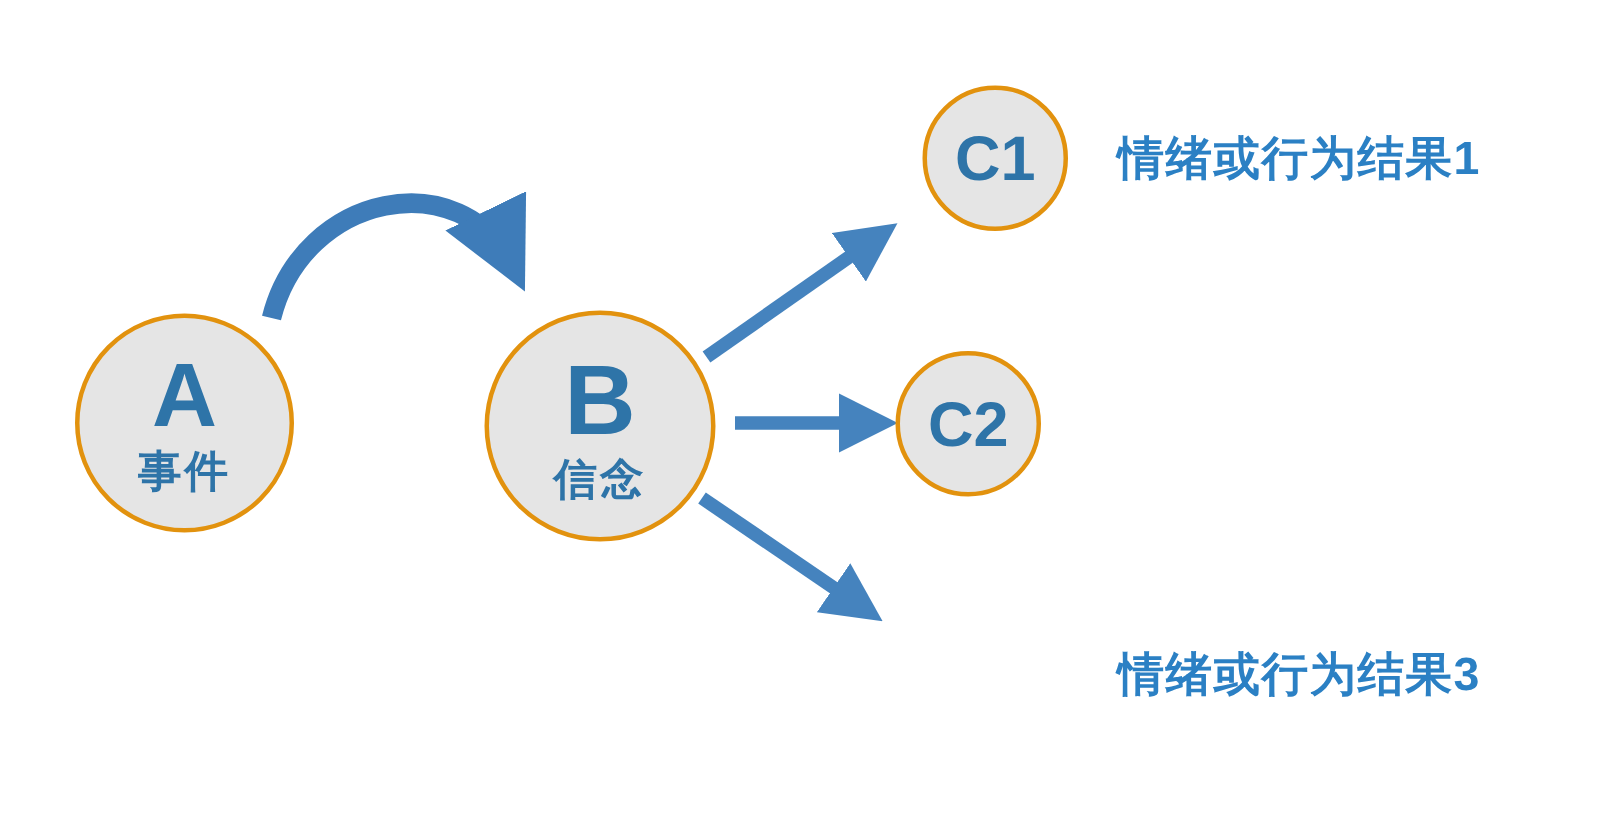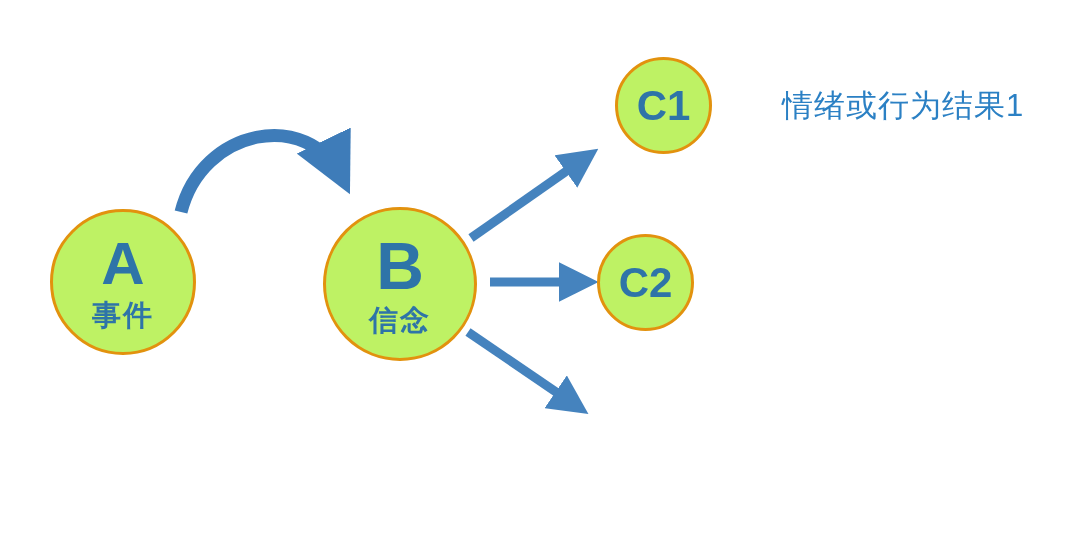--- a/index.html
+++ b/index.html
@@ -3,38 +3,38 @@
 <meta charset="utf-8">
 <style>
   html,body{margin:0;padding:0;background:#ffffff;}
   body{font-family:"Liberation Sans","DejaVu Sans",sans-serif;}
   .stage{
     position:relative;width:1080px;height:559px;background:#ffffff;overflow:hidden;
   }
   .arrow-layer{position:absolute;left:0;top:0;width:1080px;height:559px;z-index:1;}
   .node{
     position:absolute;z-index:2;border-radius:50%;
-    background:#bef264;border:3px solid #E2920E;box-sizing:border-box;
+    background:#e5e5e5;border:3px solid #E2920E;box-sizing:border-box;
     display:flex;flex-direction:column;align-items:center;justify-content:center;
     color:#2E74A8;font-weight:bold;line-height:1;
   }
   .node-a{left:50px;top:209px;width:146px;height:146px;}
   .node-b{left:323px;top:207px;width:154px;height:154px;}
   .node-c{width:97px;height:97px;}
   .node-c1{left:615px;top:57px;}
   .node-c2{left:597px;top:234px;}
   .node-c3{left:615px;top:401px;}
   .node-a .letter{font-size:60px;}
   .node-b .letter{font-size:66px;}
   .node-c .letter{font-size:42px;}
   .node .sub{font-size:29px;margin-top:7px;letter-spacing:2px;}
   .result-label{
     position:absolute;left:745px;height:97px;z-index:2;
     display:flex;align-items:center;
-    color:#2B80C4;font-size:31px;font-weight:normal;letter-spacing:1px;white-space:nowrap;margin-left:37px;
+    color:#2B80C4;font-size:31px;font-weight:bold;letter-spacing:1px;white-space:nowrap;
   }
   .result-1{top:57px;}
   .result-2{top:234px;}
   .result-3{top:401px;}
   .watermark{
     position:absolute;right:12px;bottom:6px;z-index:3;
     color:#ffffff;font-size:28px;font-weight:bold;letter-spacing:1px;
     text-shadow:2px 2px 1px #4d4d4d, -1px -1px 0 #5a5a5a;
     white-space:nowrap;
   }
@@ -70,15 +70,16 @@
   </div>
 
   <div class="node node-c node-c1">
     <span class="letter">C1</span>
   </div>
   <div class="node node-c node-c2">
     <span class="letter">C2</span>
   </div>
 
   <div class="result-label result-1">情绪或行为结果1</div>
+  <div class="result-label result-3">情绪或行为结果3</div>
 
 
 </div>
 
 </body></html>

